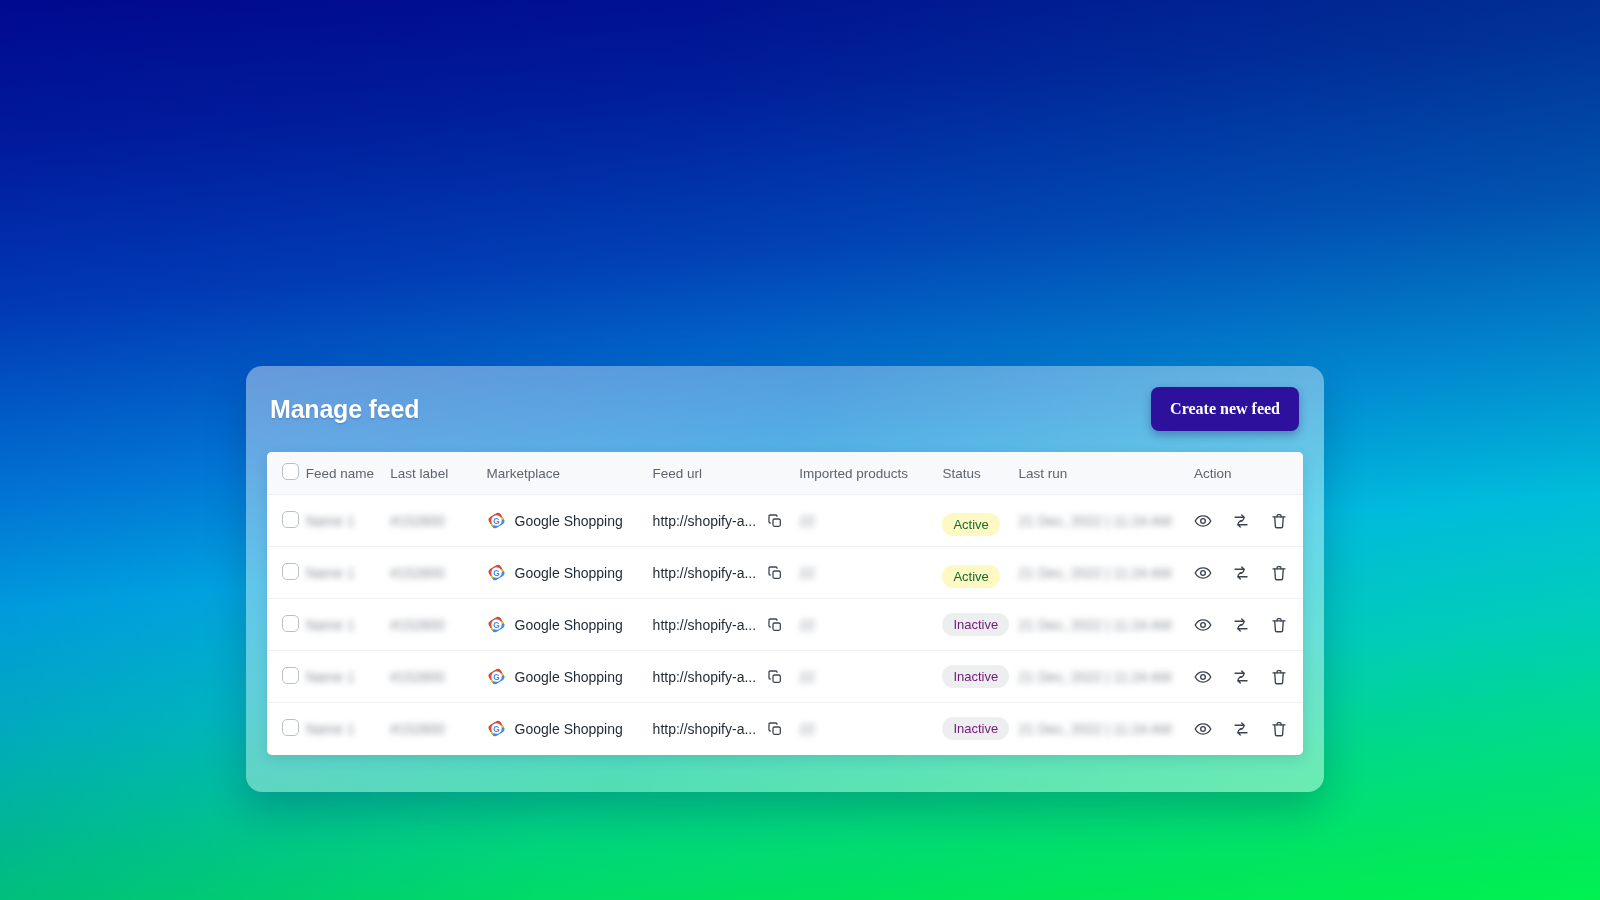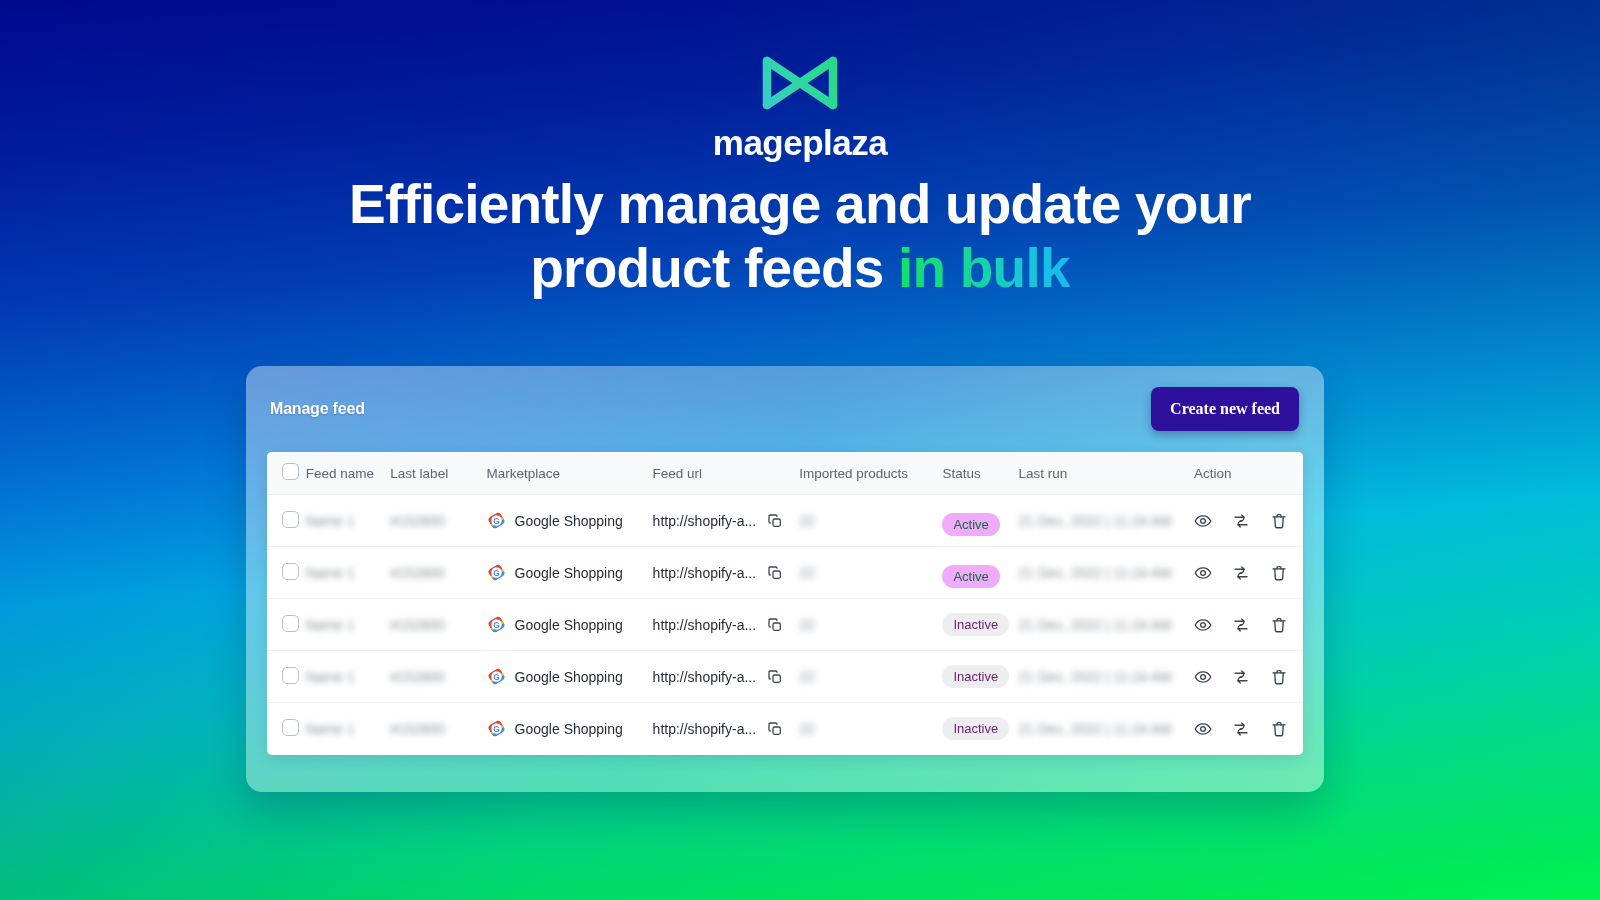--- a/index.html
+++ b/index.html
@@ -68,21 +68,21 @@
     background:linear-gradient(118deg, rgba(255,255,255,0.40) 0%, rgba(255,255,255,0.32) 45%, rgba(255,255,255,0.42) 100%);
     box-shadow:0 18px 40px rgba(0,20,70,0.22);
     padding:0 21px 21px 21px;
   }
   .card-head{
     height:86px;
     display:flex; align-items:center; justify-content:space-between;
     padding:0 4px 0 3px;
   }
   .card-title{
-    font-size:16px; font-weight:700; color:#ffffff;
+    font-size:25px; font-weight:700; color:#ffffff;
     letter-spacing:-0.2px;
     text-shadow:0 1px 2px rgba(0,40,90,0.25);
   }
   .btn-create{
     background:#2d119c;
     color:#ffffff;
     font-size:16px; font-weight:700;
     border:none; cursor:pointer;
     padding:13px 19px;
     border-radius:8px;
@@ -154,55 +154,33 @@
   .url-text{ color:#1f2933; }
   .copy-ic{ width:16px; height:16px; color:#3c4450; cursor:pointer; flex:none; }
 
   .badge{
     display:inline-block;
     font-size:13px;
     padding:4px 11px;
     border-radius:12px;
     font-weight:400;
   }
-  .badge-active{ background:#f0abfc; color:#136b36;margin-top:8px; }
+  .badge-active{ background:#fef9c3; color:#136b36;margin-top:8px; }
   .badge-inactive{ background:#edeef0; color:#701a75; }
 
   .actions{ display:flex; align-items:center; gap:20px; }
   .act-ic{ width:18px; height:18px; color:#3c4450; cursor:pointer; }
 </style>
 </head>
 <body>
 
 <div class="stage">
   <div class="bg-overlay"></div>
 
-  <div class="logo-wrap">
-    <svg class="logo-mark" viewBox="0 0 94 60" fill="none">
-      <defs>
-        <linearGradient id="lg" x1="0" y1="60" x2="94" y2="0" gradientUnits="userSpaceOnUse">
-          <stop offset="0" stop-color="#3ec8d8"></stop>
-          <stop offset="0.5" stop-color="#2ed6a0"></stop>
-          <stop offset="1" stop-color="#29d97e"></stop>
-        </linearGradient>
-      </defs>
-      <g stroke="url(#lg)" stroke-width="8.5" stroke-linecap="round" stroke-linejoin="round" fill="none">
-        <path d="M14 53 V9"></path>
-        <path d="M80 9 V53"></path>
-        <path d="M14 9 L80 53"></path>
-        <path d="M80 9 L14 53"></path>
-      </g>
-    </svg>
-    <div class="logo-word">mageplaza</div>
-  </div>
-
-  <div class="headline">
-    <span>Efficiently manage and update your</span><br>
-    <span>product feeds </span><span class="grad-text">in bulk</span>
-  </div>
+
 
   <div class="card">
     <div class="card-head">
       <div class="card-title">Manage feed</div>
       <button class="btn-create">Create new feed</button>
     </div>
 
     <div class="table-wrap">
       <table>
         <thead>

